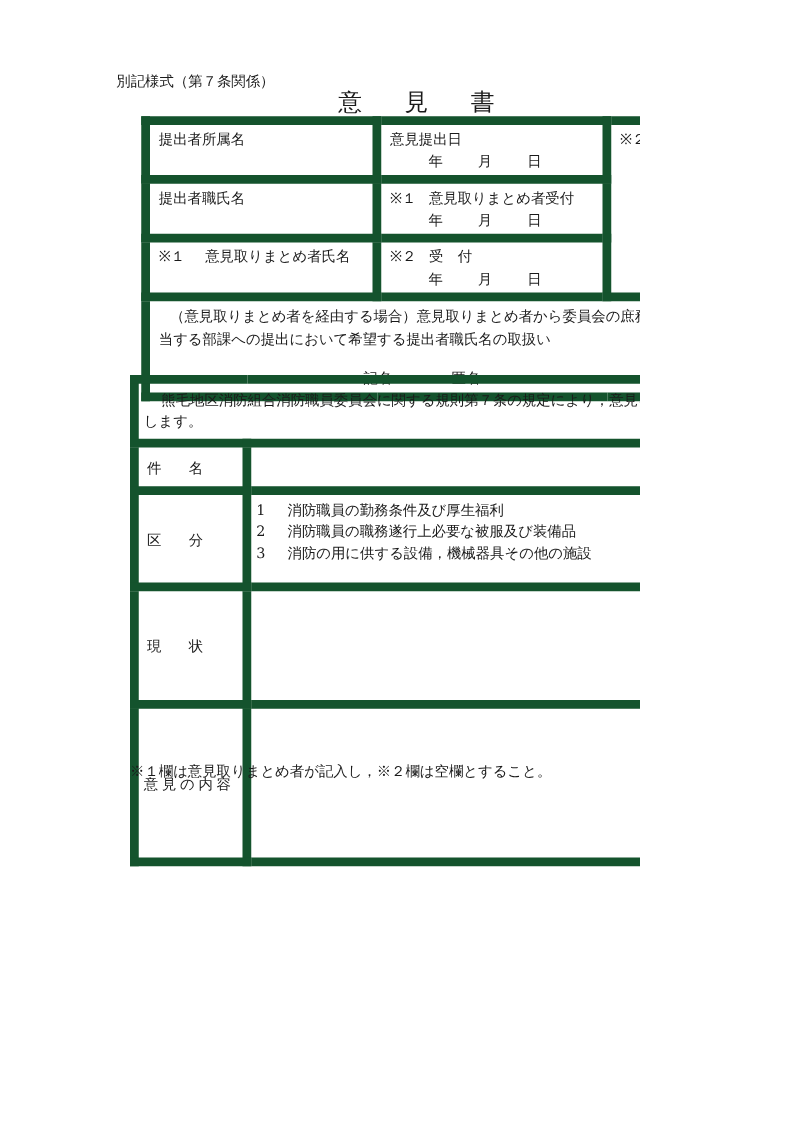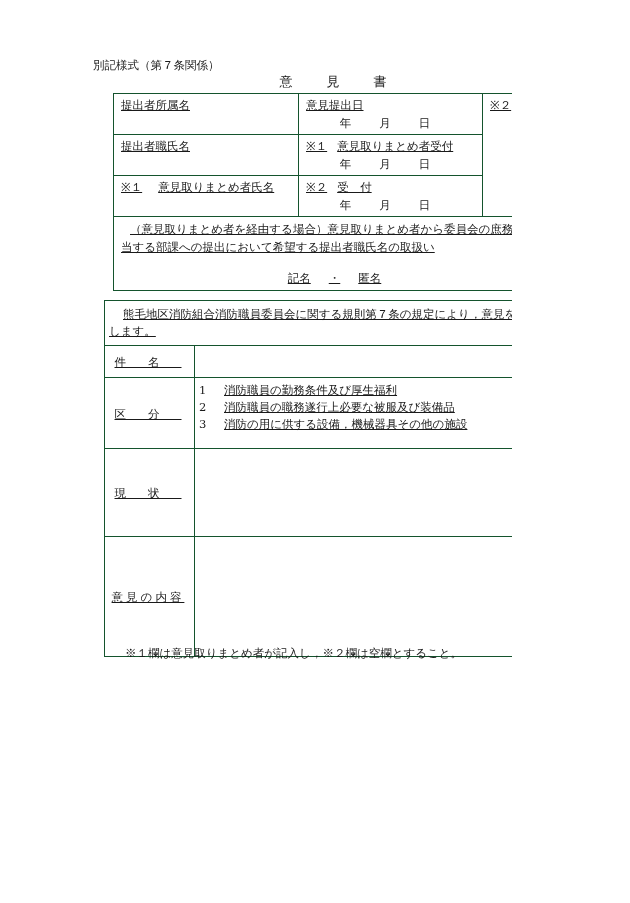--- a/index.html
+++ b/index.html
@@ -34,40 +34,39 @@
     line-height: 16px;
     white-space: nowrap;
   }
 
   .doc-title {
     position: absolute;
     left: 113px;
     top: 73px;
     width: 440px;
     text-align: center;
-    font-size: 13px;
+    font-size: 19px;
     line-height: 18px;
     letter-spacing: 34px;
     text-indent: 34px;
     white-space: nowrap;
   }
 
   
   .form-table {
     position: absolute;
     border-collapse: collapse;
     table-layout: fixed;
     font-size: 11.5px;
     line-height: 16px;
   }
   .form-table td {
-    border: 1px solid #14532d;
+    border: 7px solid #14532d;
     vertical-align: top;
     padding: 3px 6px 3px 7px;
-    text-decoration: underline;
   }
 
   
   #table-submitter {
     left: 113px;
     top: 93px;
     width: 441px;
   }
   #table-submitter td { height: 31px; }
 
@@ -159,24 +158,23 @@
   .kubun-list ol {
     margin: 0;
     padding: 0;
   }
   .kubun-list .num { display: inline-block; width: 25px; }
 
   
   .footnotes {
     position: absolute;
     left: 104px;
-    top: 644px;
+    top: 608px;
     font-size: 11.5px;
     line-height: 18px;
-    margin-left: 21px;
   }
   .footnotes div { white-space: nowrap; }
   .footnotes .fn2 { text-indent: 9px; }
 </style>
 </head>
 <body>
 
 <div class="page">
 
   <div class="form-code">別記様式（第７条関係）</div>

